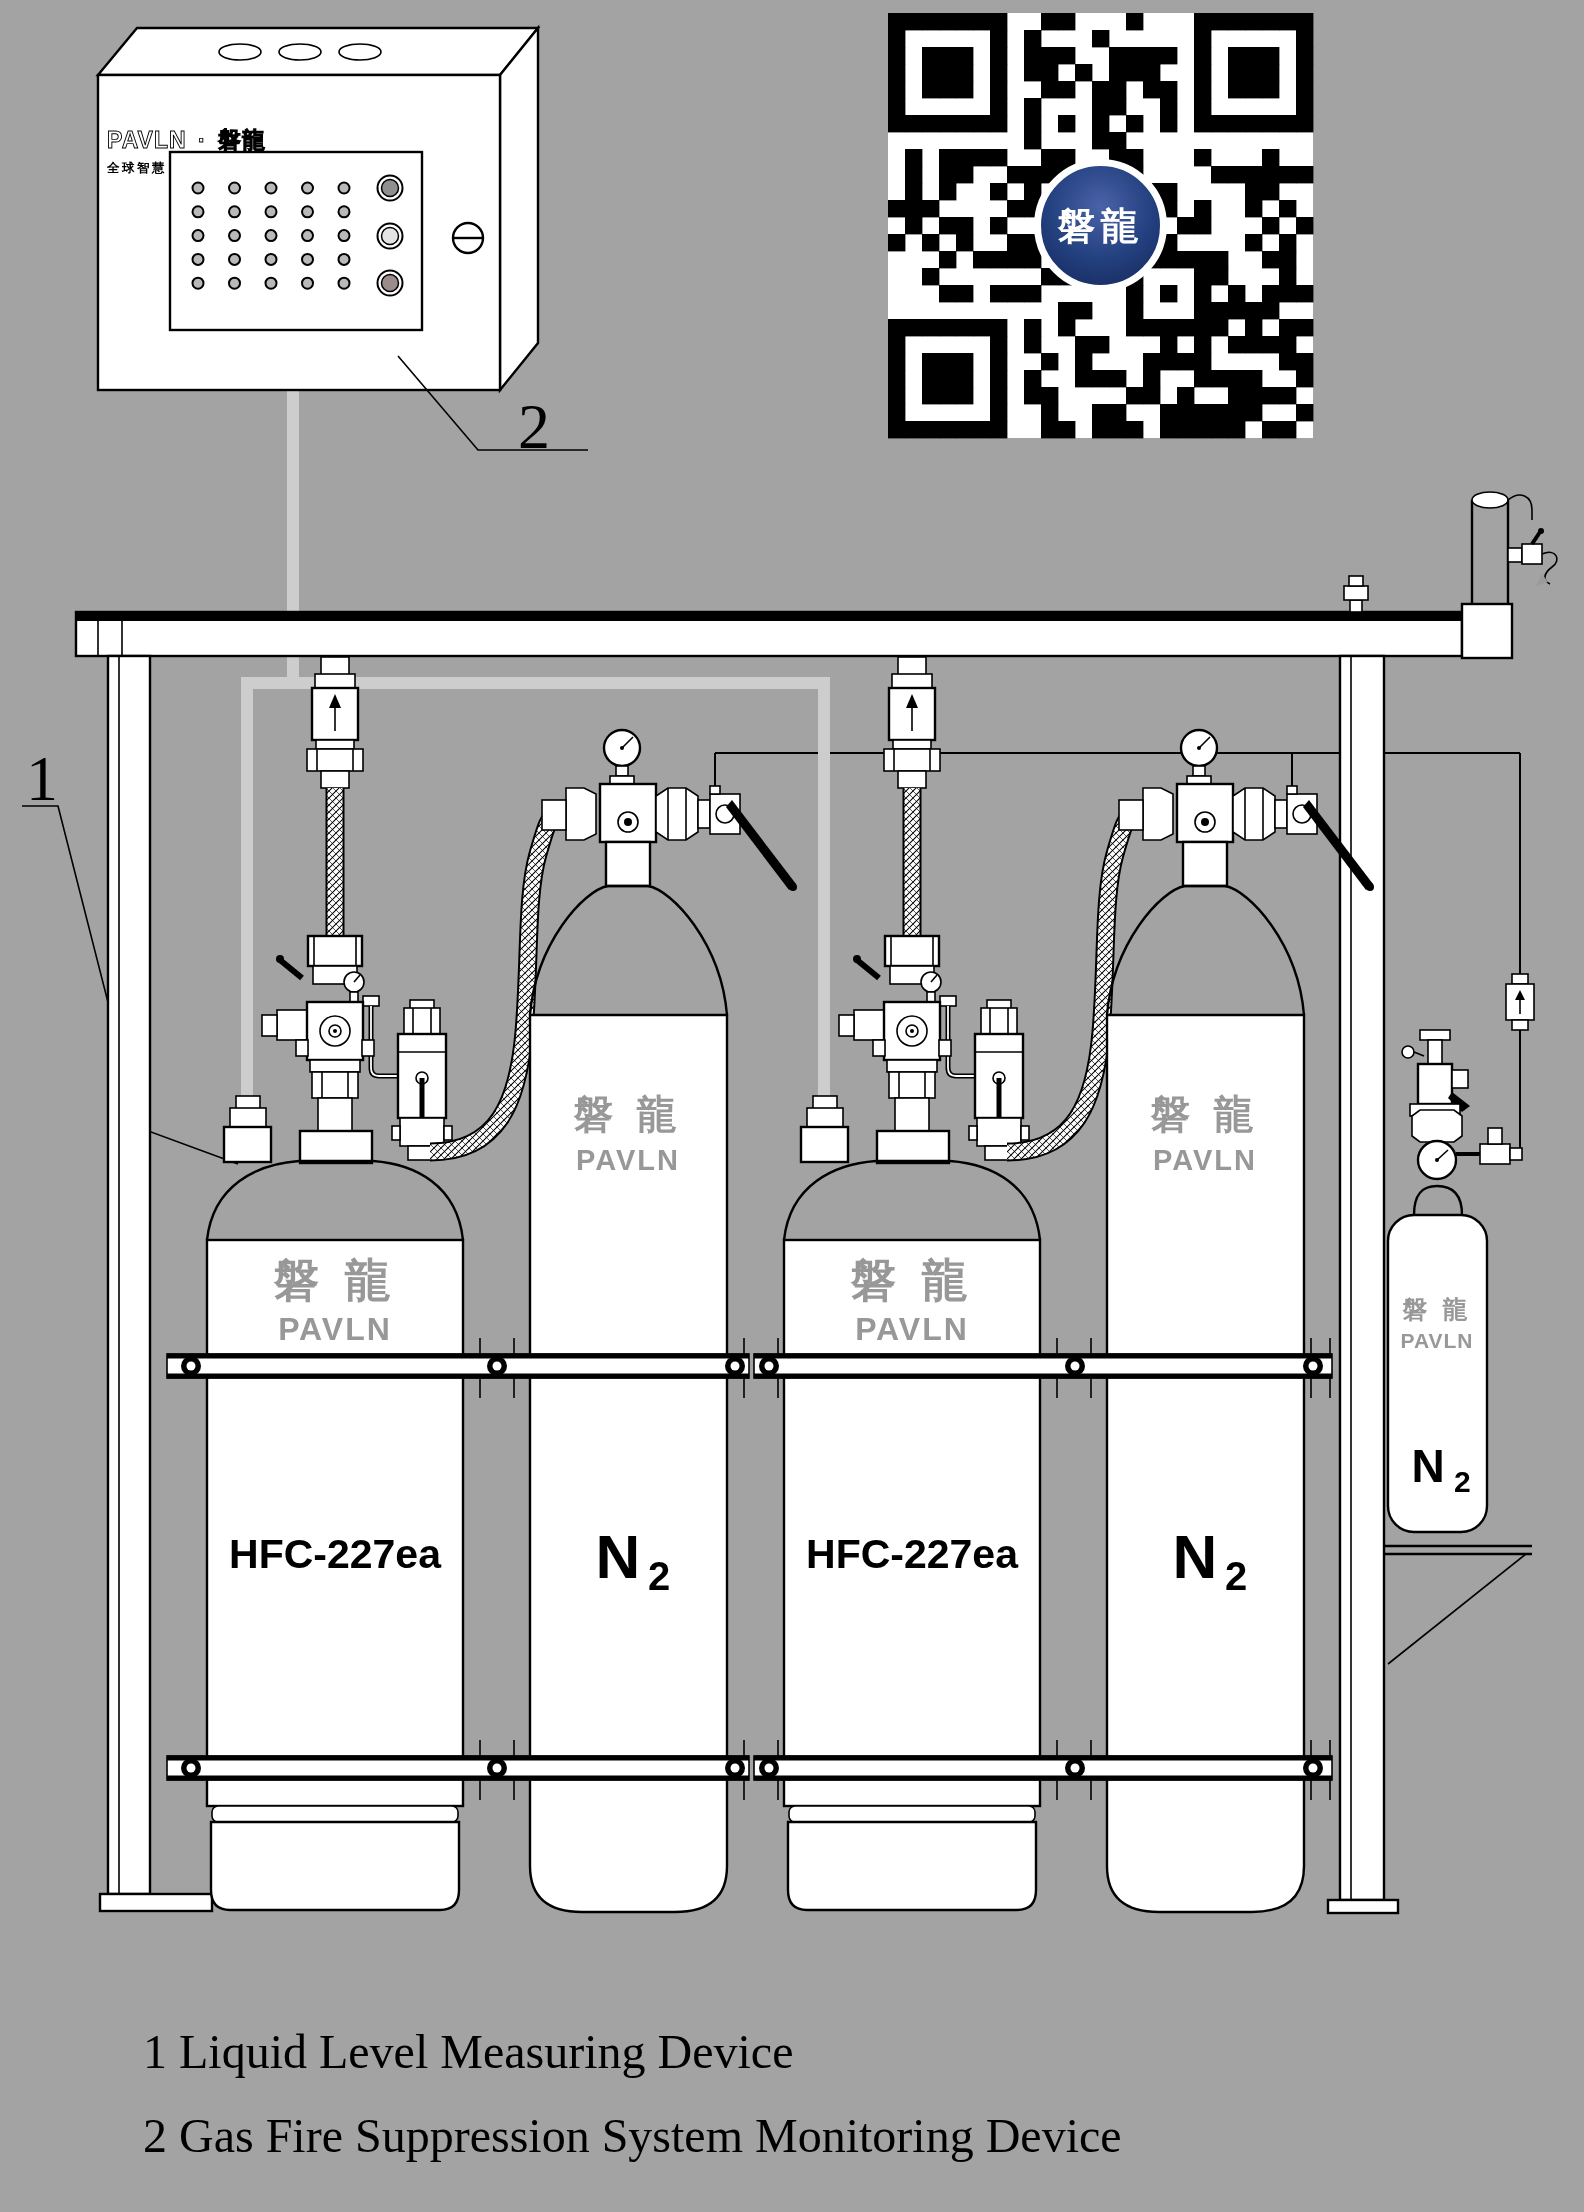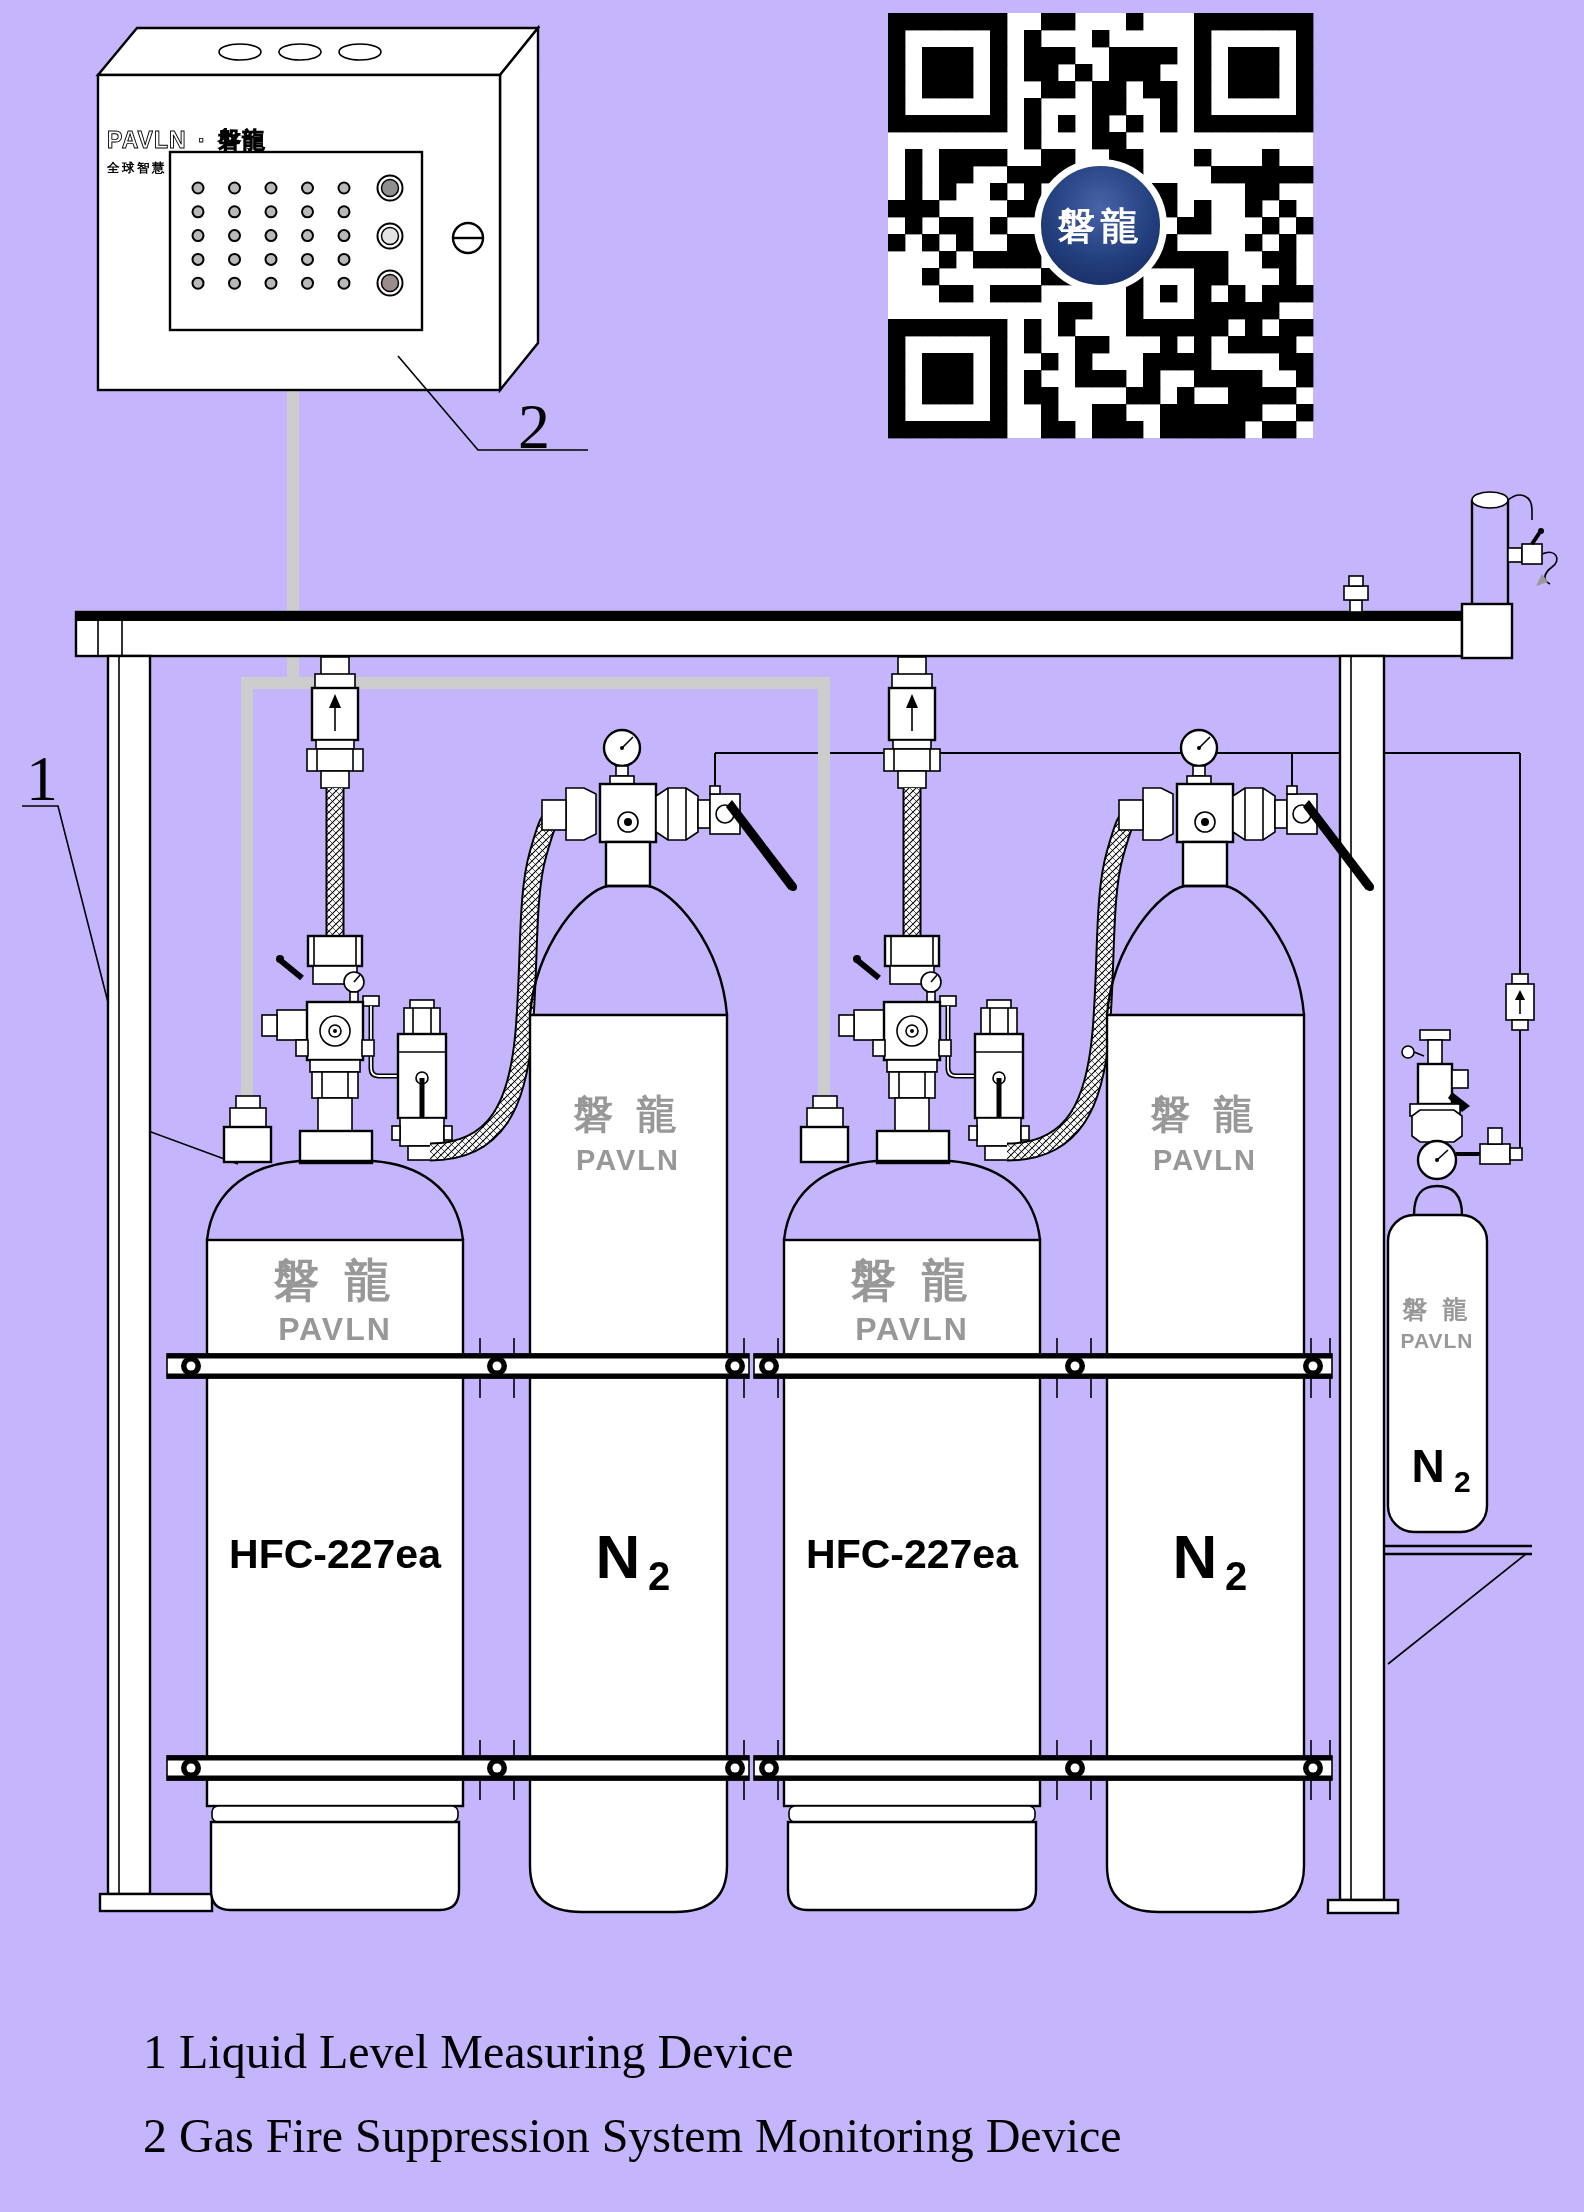--- a/index.html
+++ b/index.html
@@ -1,16 +1,16 @@
 <!DOCTYPE html>
 <html><head>
 <meta charset="utf-8">
 <style>
   html,body{margin:0;padding:0;background:#ffffff;}
-  #stage{position:relative;width:1584px;height:2212px;background:#c4b5fd;overflow:hidden;}
+  #stage{position:relative;width:1584px;height:2212px;background:#a3a3a3;overflow:hidden;}
   svg{position:absolute;top:0;left:0;}
   text{font-family:"Liberation Sans",sans-serif;}
   .serif{font-family:"Liberation Serif",serif;}
   .ln{stroke:#000;fill:none;}
   .thin{stroke-width:1.6;}
   .med{stroke-width:2.4;}
   .wh{fill:#fff;stroke:#000;}
   .brandtx{fill:#989898;font-weight:bold;}
   .graytube{stroke:#cdcdcd;stroke-width:12;fill:none;}
   .pilot{stroke:#000;stroke-width:2;fill:none;}

